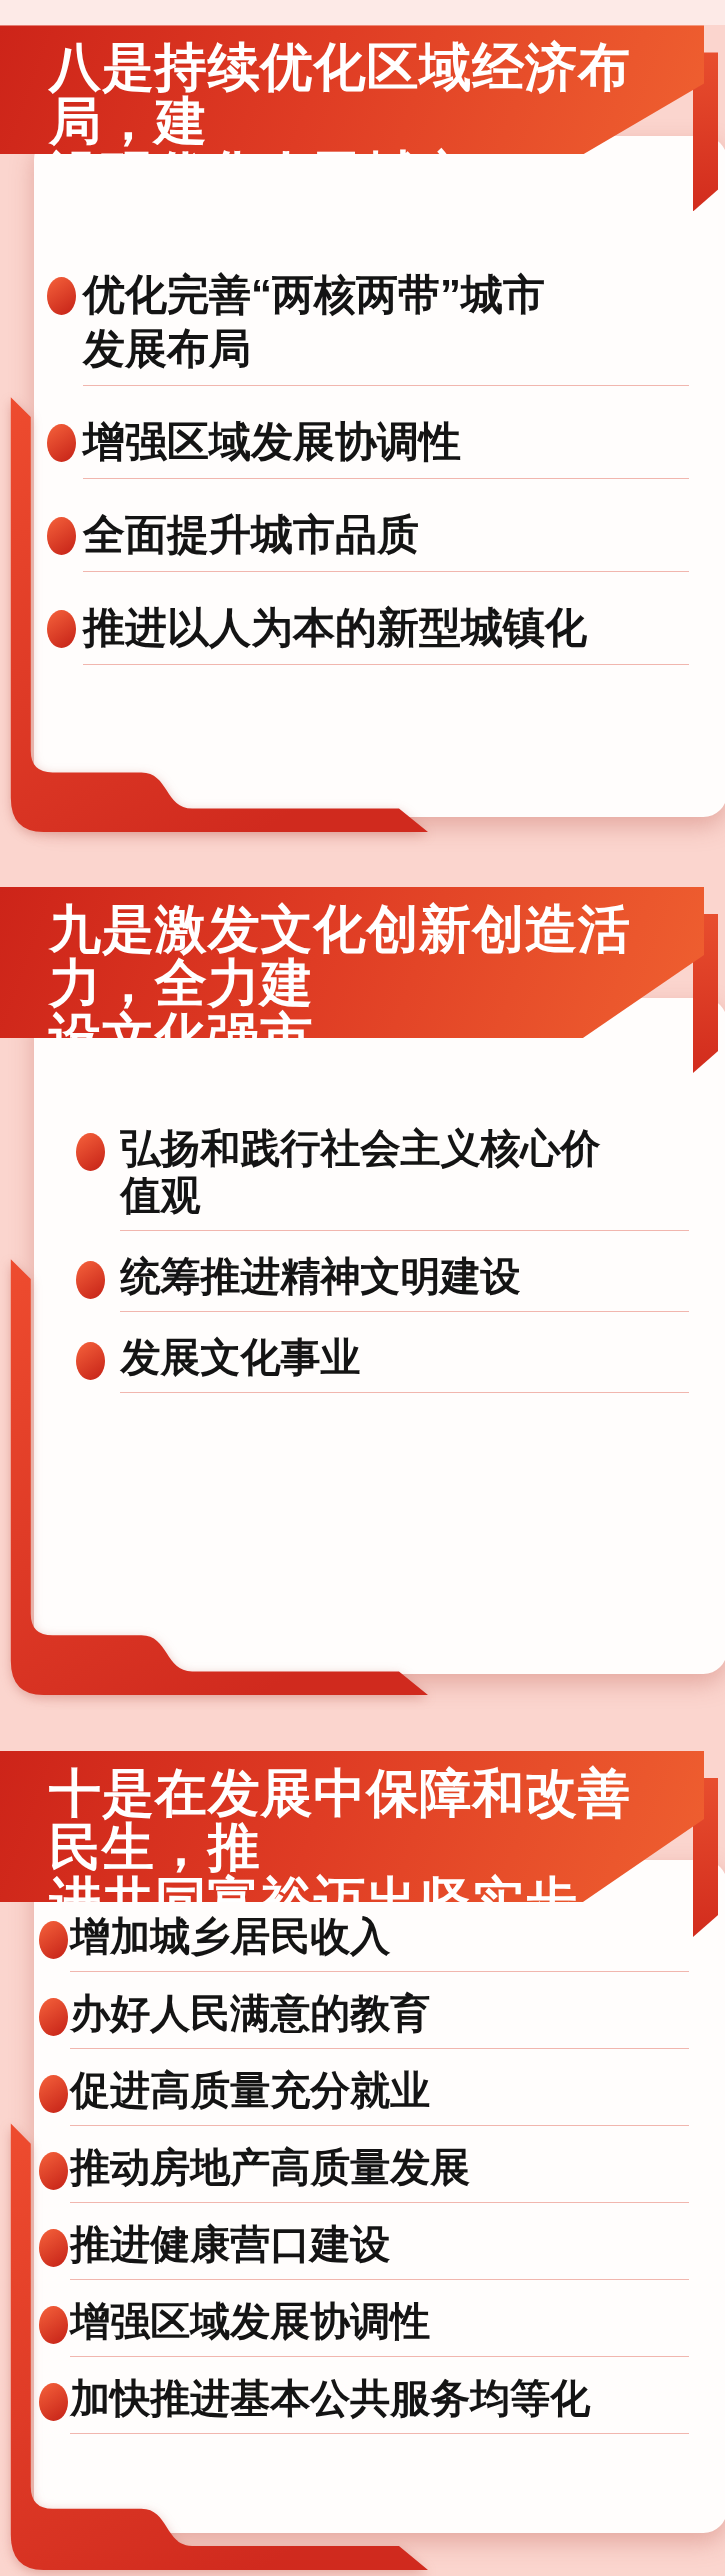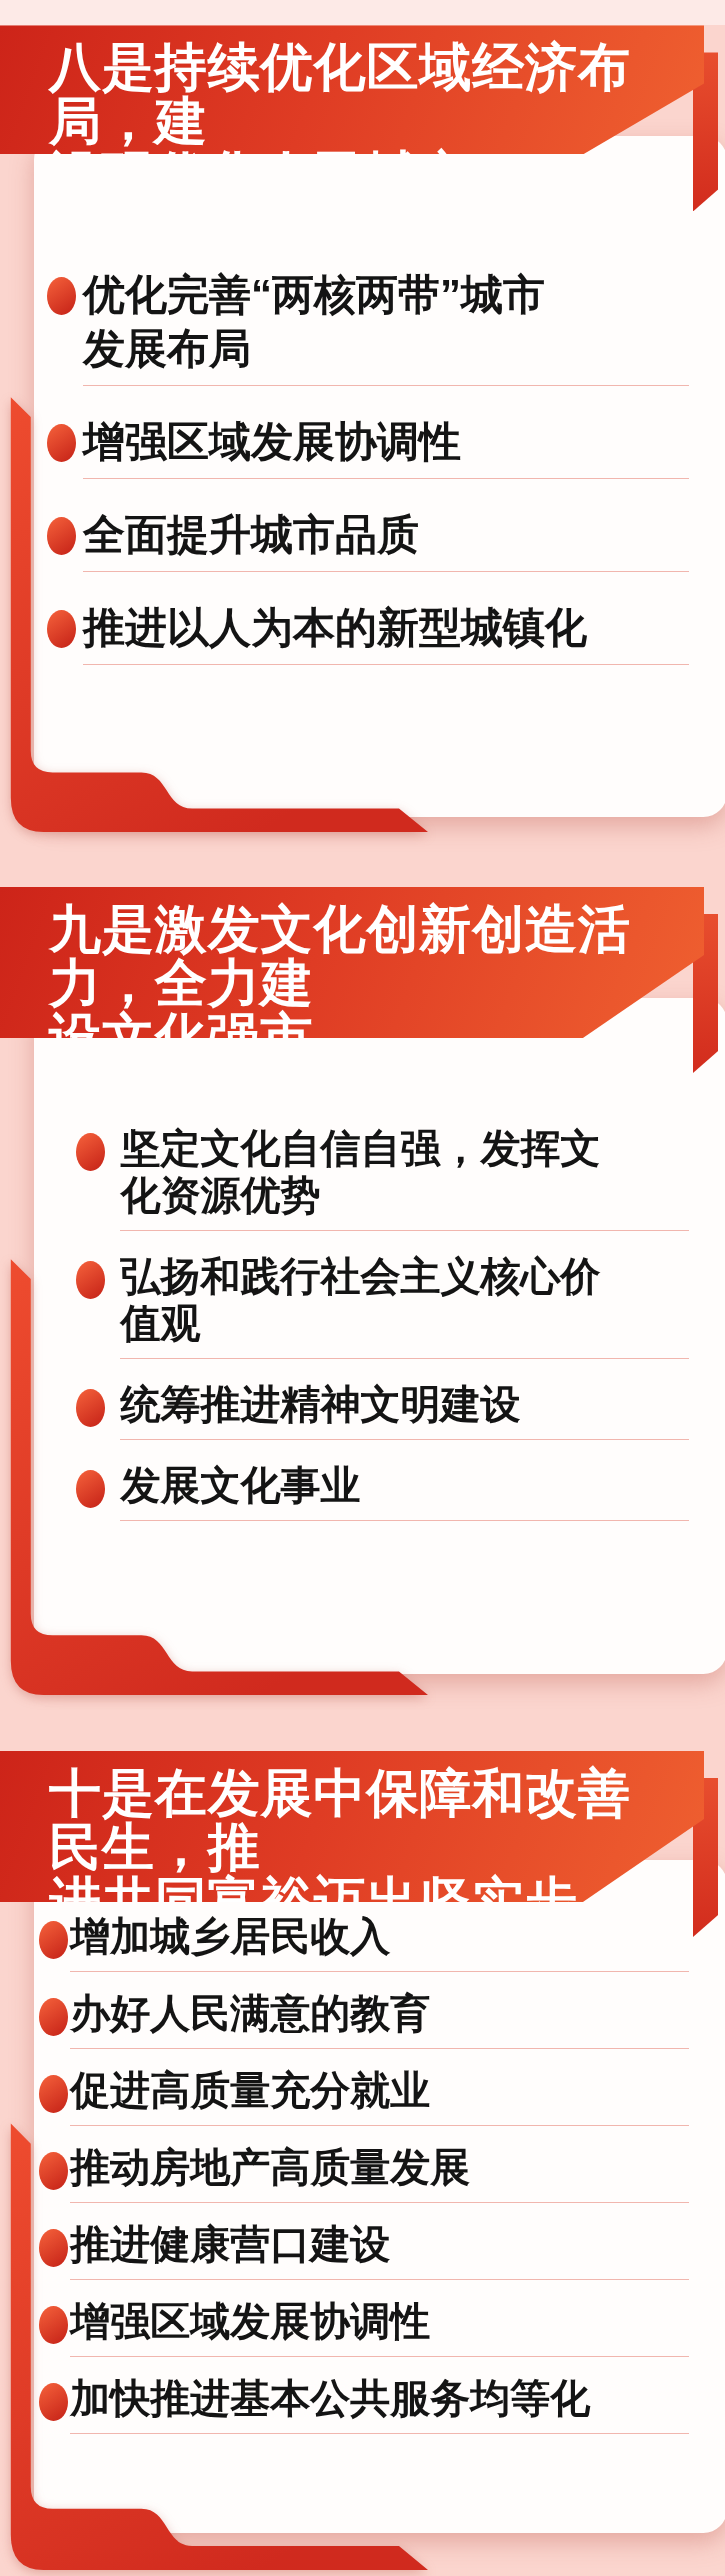--- a/index.html
+++ b/index.html
@@ -107,27 +107,20 @@
 设现代化人民城市。</div>
     </div>
   </div>
 
   <div class="section" id="s2">
     <div class="tail"></div>
     <div class="card">
       <div class="item">
         <span class="dot"></span>
         <div class="txt-wrap">
-          <div class="txt">坚定文化自信自强，发挥文
-化资源优势</div>
-        </div>
-      </div>
-      <div class="item">
-        <span class="dot"></span>
-        <div class="txt-wrap">
           <div class="txt">弘扬和践行社会主义核心价
 值观</div>
         </div>
       </div>
       <div class="item">
         <span class="dot"></span>
         <div class="txt-wrap">
           <div class="txt">统筹推进精神文明建设</div>
         </div>
       </div>

